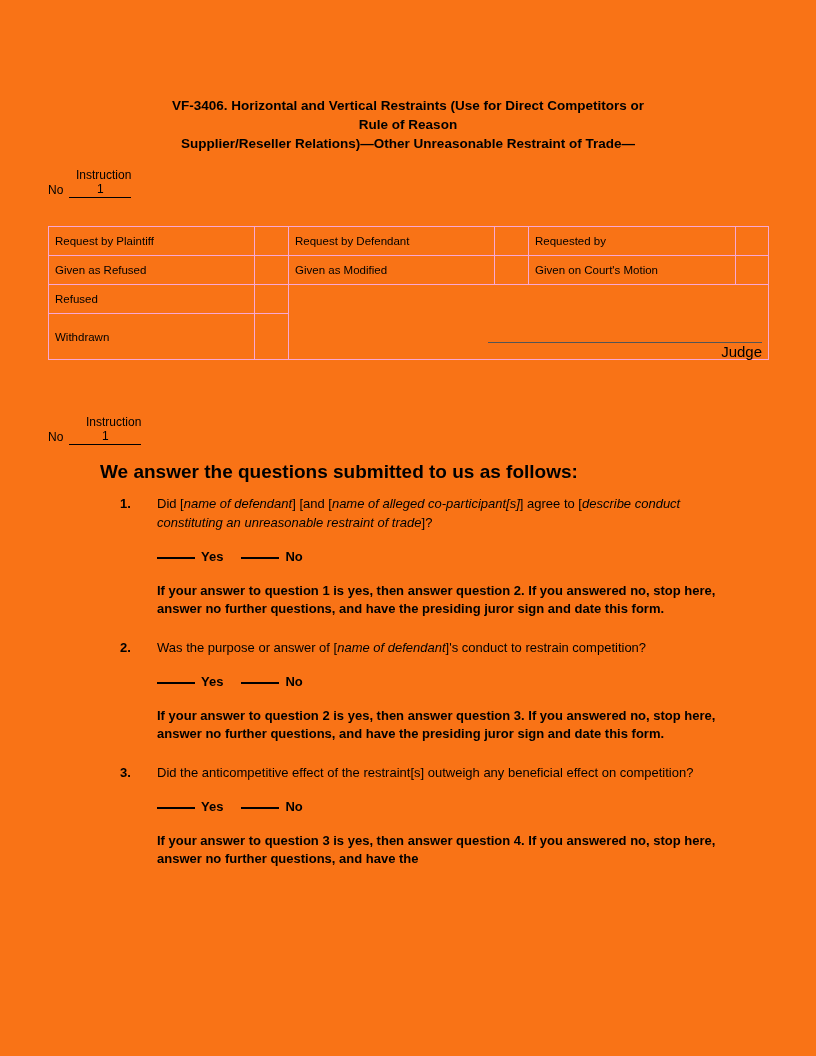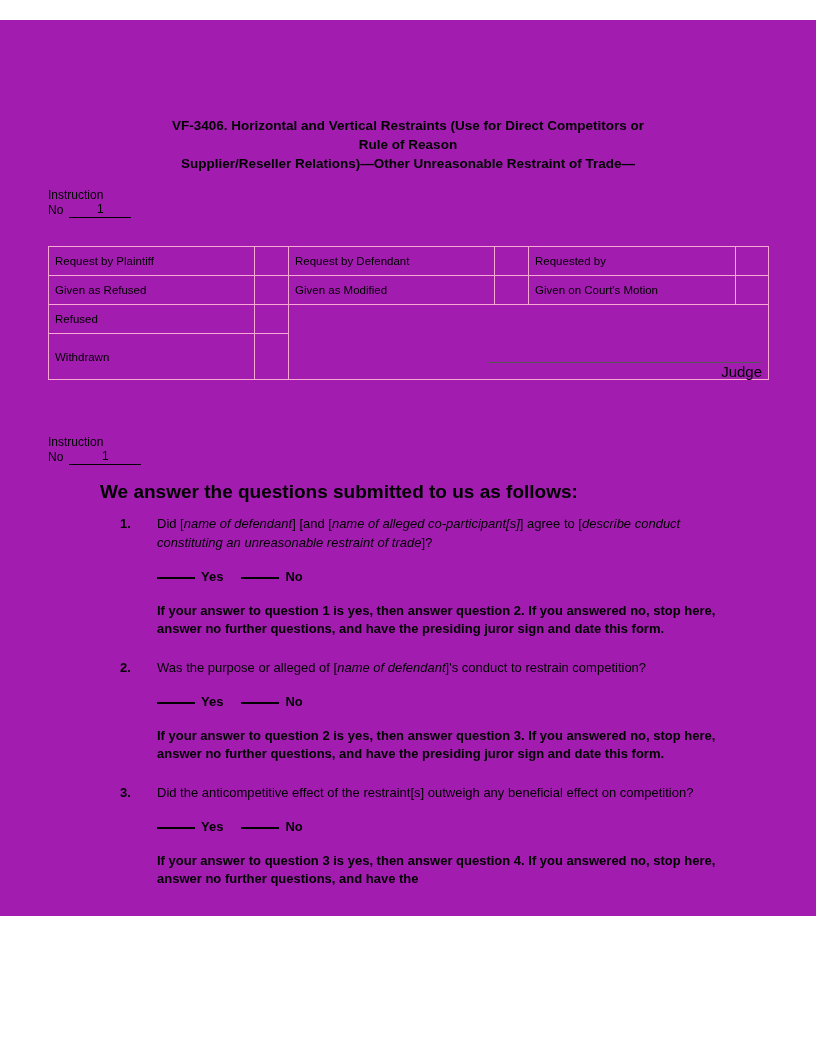--- a/index.html
+++ b/index.html
@@ -3,26 +3,25 @@
 <meta charset="utf-8">
 <style>
   html, body {
     margin: 0;
     padding: 0;
     background: #ffffff;
   }
   .page {
     position: relative;
     width: 816px;
-    height: 896px;
-    background: #a21caf;
+    height: 1056px;
+    background: #f97316;
     font-family: "Liberation Sans", sans-serif;
     color: #000000;
     overflow: hidden;
-    margin-top: 20px;
   }
 
   
   .title-block {
     position: absolute;
     left: 108px;
     top: 96px;
     width: 600px;
     text-align: center;
     font-size: 13.5px;
@@ -31,21 +30,21 @@
   }
   .title-block div { white-space: nowrap; }
 
   
   .instr-block {
     position: absolute;
     font-size: 12px;
     font-weight: normal;
     line-height: 15px;
   }
-  .instr-block .instr-word { display: block; }
+  .instr-block .instr-word { display: block; text-align: right; }
   .instr-row {
     display: flex;
     align-items: flex-end;
     gap: 6px;
   }
   .instr-no-label { display: inline-block; }
   .instr-rule {
     display: inline-block;
     border-bottom: 1px solid #000;
     text-align: center;
@@ -229,21 +228,21 @@
         <div class="qbody">
           <div class="qtext"><span>Did [</span><i>name of defendant</i><span>] [and [</span><i>name of alleged co-participant[s]</i><span>] agree to [</span><i>describe conduct constituting an unreasonable restraint of trade</i><span>]?</span></div>
           <div class="answer-line"><span class="blank"></span><span>Yes</span><span class="blank second"></span><span>No</span></div>
           <div class="qnote">If your answer to question 1 is yes, then answer question 2. If you answered no, stop here, answer no further questions, and have the presiding juror sign and date this form.</div>
           <div class="gap-after-note"></div>
         </div>
       </div>
       <div class="qitem">
         <div class="qnum">2.</div>
         <div class="qbody">
-          <div class="qtext"><span>Was the purpose or alleged of [</span><i>name of defendant</i><span>]'s conduct to restrain competition?</span></div>
+          <div class="qtext"><span>Was the purpose or answer of [</span><i>name of defendant</i><span>]'s conduct to restrain competition?</span></div>
           <div class="answer-line"><span class="blank"></span><span>Yes</span><span class="blank second"></span><span>No</span></div>
           <div class="qnote">If your answer to question 2 is yes, then answer question 3. If you answered no, stop here, answer no further questions, and have the presiding juror sign and date this form.</div>
           <div class="gap-after-note"></div>
         </div>
       </div>
       <div class="qitem">
         <div class="qnum">3.</div>
         <div class="qbody">
           <div class="qtext"><span>Did the anticompetitive effect of the restraint[s] outweigh any beneficial effect on competition?</span></div>
           <div class="answer-line"><span class="blank"></span><span>Yes</span><span class="blank second"></span><span>No</span></div>

